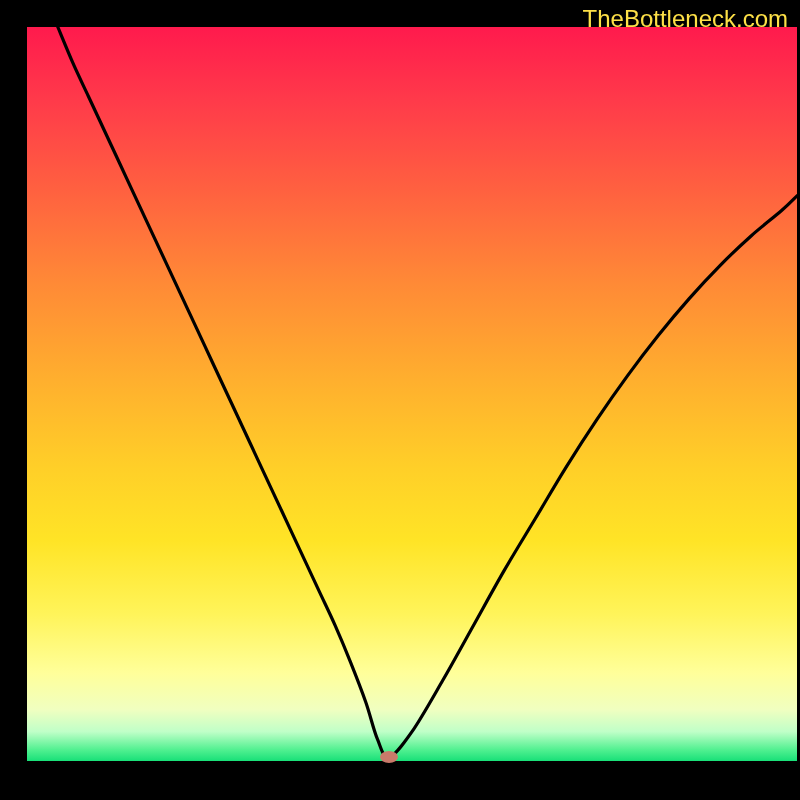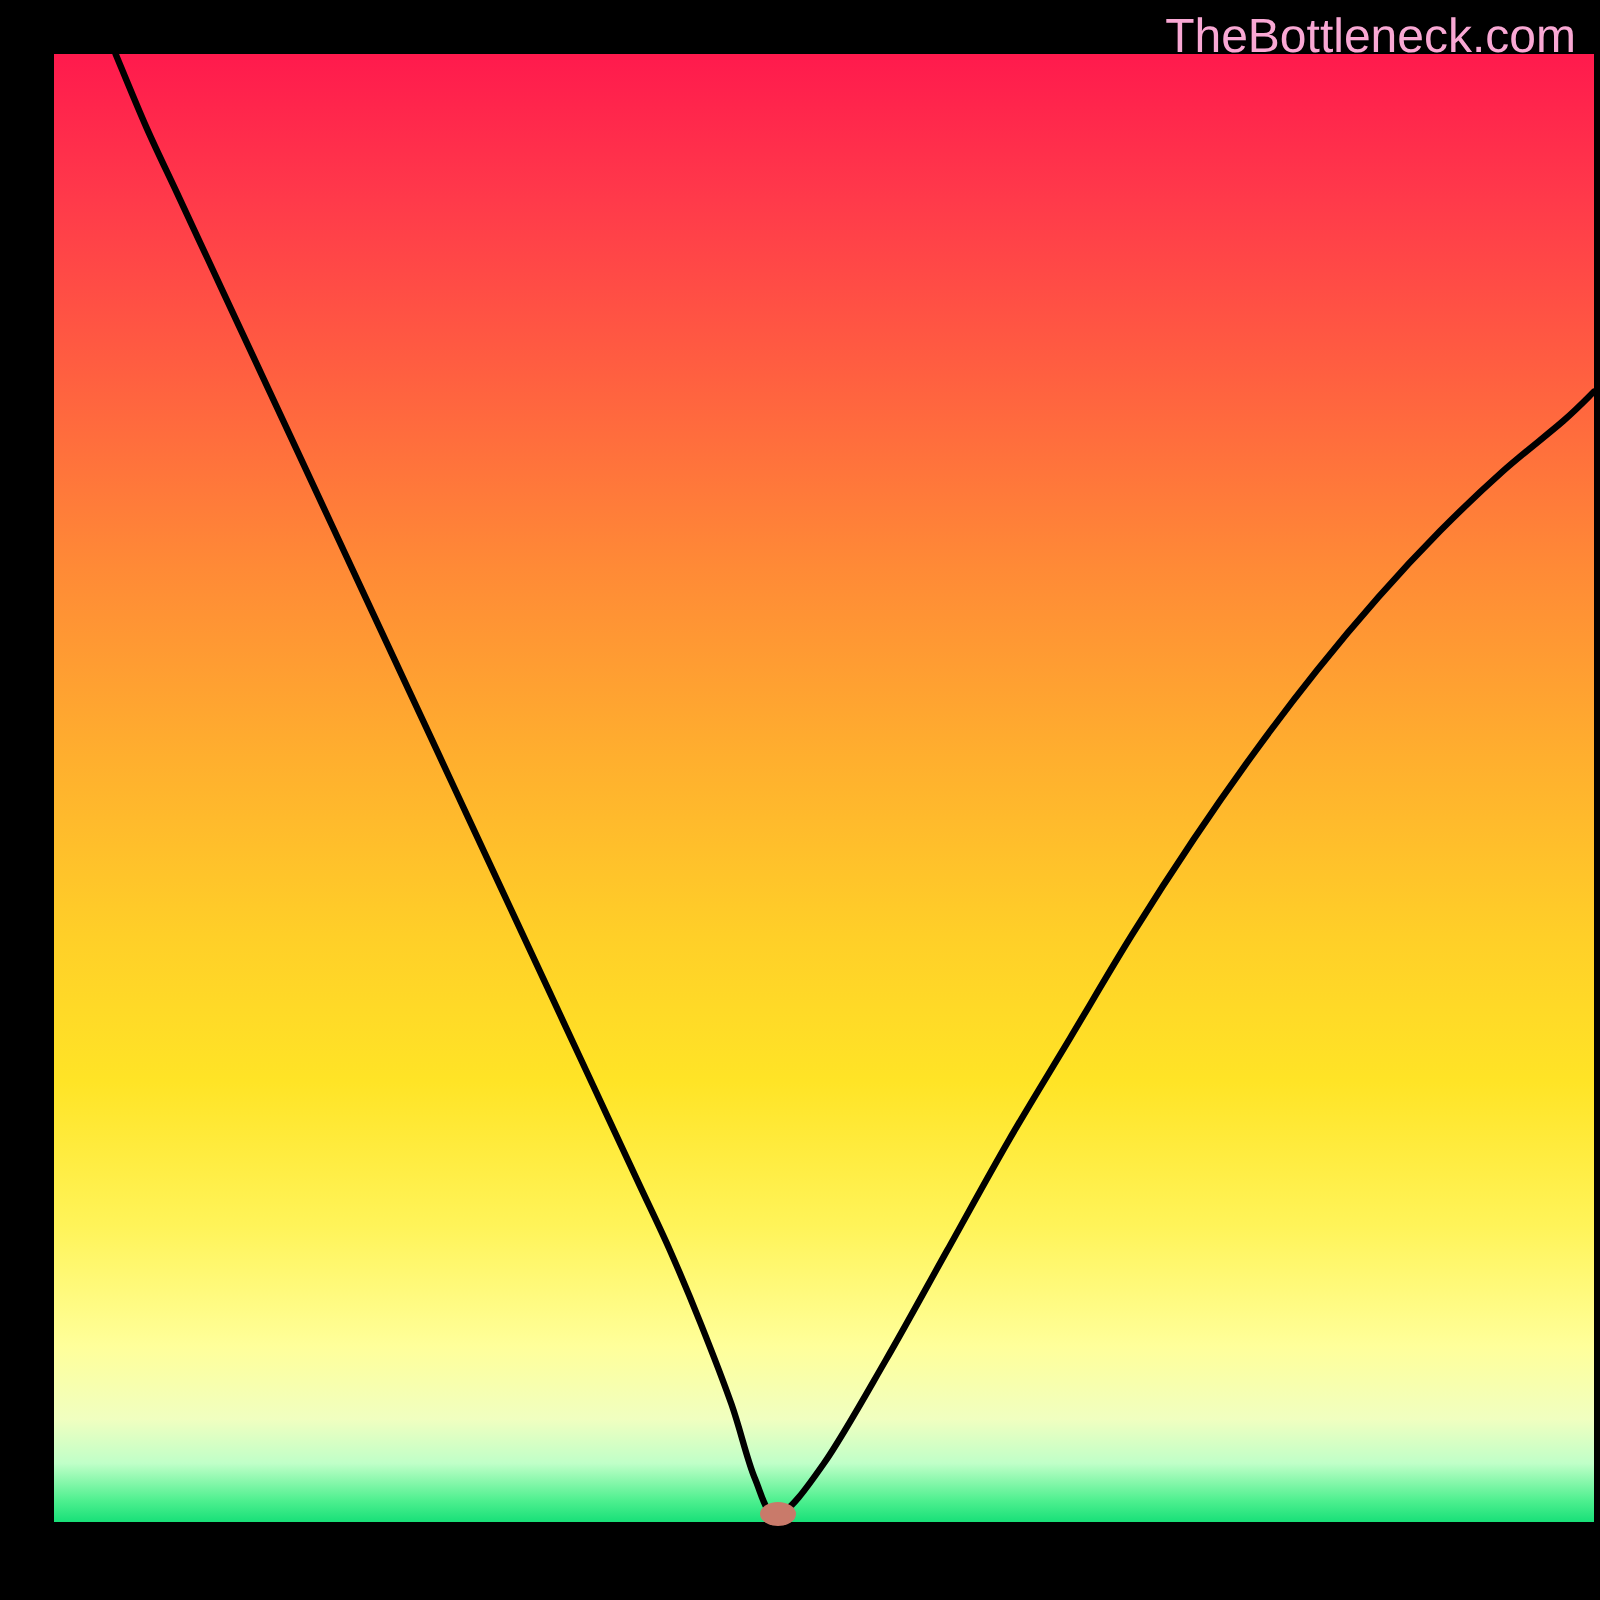--- a/index.html
+++ b/index.html
@@ -9,21 +9,21 @@
     background: #000;
     position: relative;
     overflow: hidden;
   }
   .watermark {
     position: absolute;
     top: 5px;
     right: 12px;
     font-family: Arial, sans-serif;
     font-size: 24px;
-    color: #f9a8d4;
+    color: #fde047;
     z-index: 10;
     text-align: right;
   }
   .plot-area {
     position: absolute;
     left: 27px;
     top: 27px;
     width: 770px;
     height: 734px;
     background: linear-gradient(to bottom,

